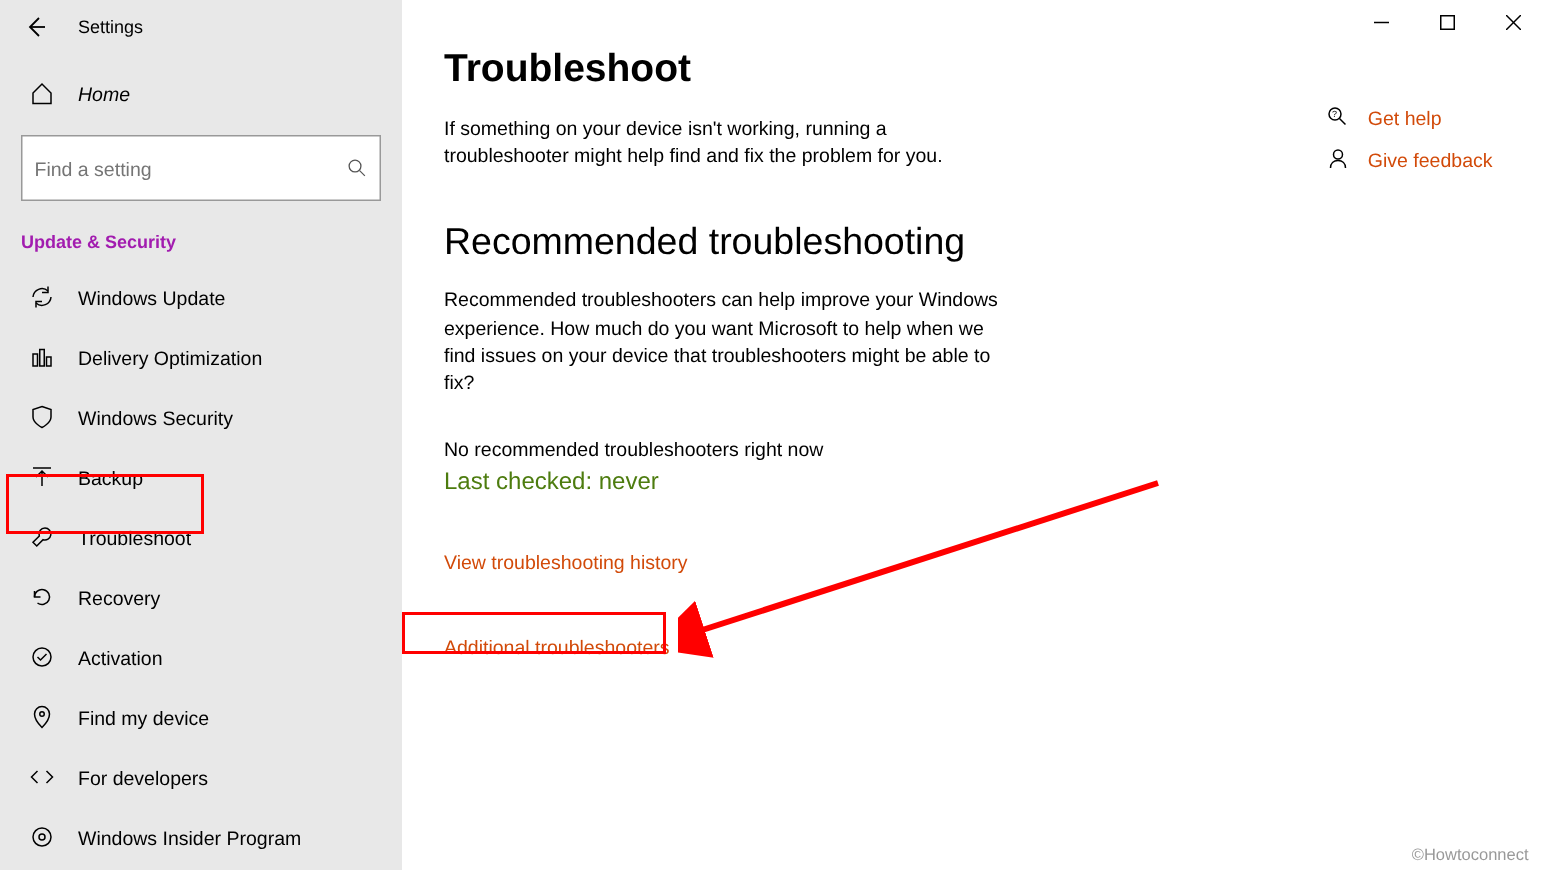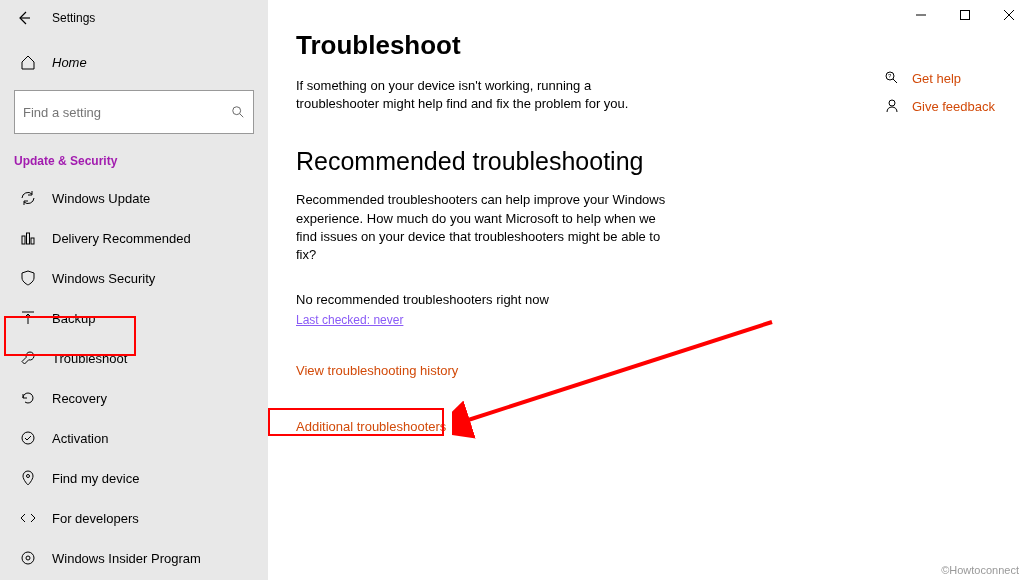--- a/index.html
+++ b/index.html
@@ -29,21 +29,21 @@
     .page-title { font-size: 26px; font-weight: 600; margin-bottom: 16px; margin-top: 10px; }
     .intro { font-size: 13px; color: #000; max-width: 370px; line-height: 1.4; margin-bottom: 34px; }
 
     .section-title { font-size: 25px; font-weight: 400; margin-bottom: 15px; }
     .section-body { font-size: 13px; max-width: 370px; line-height: 1.4; margin-bottom: 12px; }
 
     .dropdown { display: inline-flex; align-items: center; border: 1px solid #666; padding: 6px 10px; font-size: 13px; cursor: pointer; }
     .dropdown .chev { margin-left: 10px; }
 
     .status-line { font-size: 13px; margin-top: 28px; }
-    .checked-line { font-size: 12px; color: #8b5cf6; margin-top: 6px; text-decoration: underline; }
+    .checked-line { font-size: 16px; color: #4d7c0f; margin-top: 6px; }
 
     .link { color: #d24a09; font-size: 13px; cursor: pointer; display: inline-block; }
     .link.history { margin-top: 36px; }
     .link.additional { margin-top: 40px; }
 
     .right-links { position: absolute; right: 36px; top: 70px; display: flex; flex-direction: column; gap: 12px; }
     .right-links .rl { display: flex; align-items: center; gap: 12px; }
     .right-links .rl .icon { width: 16px; height: 16px; color: #000; }
     .right-links .rl span.t { color: #d24a09; font-size: 13px; cursor: pointer; }
 
@@ -95,21 +95,21 @@
         <path d="M12 1v4h-4M4 15v-4h4" stroke="#000" fill="none"></path>
       </svg>
     <span class="label">Windows Update</span>
   </div>
   <div class="nav-item">
     <svg class="icon" viewBox="0 0 16 16">
         <rect x="2" y="6" width="3" height="8" stroke="#000" fill="none"></rect>
         <rect x="6.5" y="3" width="3" height="11" stroke="#000" fill="none"></rect>
         <rect x="11" y="8" width="3" height="6" stroke="#000" fill="none"></rect>
       </svg>
-    <span class="label">Delivery Recommended</span>
+    <span class="label">Delivery Optimization</span>
   </div>
   <div class="nav-item">
     <svg class="icon" viewBox="0 0 16 16">
         <path d="M8 1 L14 3 V8 C14 12 8 15 8 15 C8 15 2 12 2 8 V3 Z" stroke="#000" fill="none"></path>
       </svg>
     <span class="label">Windows Security</span>
   </div>
   <div class="nav-item">
     <svg class="icon" viewBox="0 0 16 16">
         <path d="M8 14 V4 M4 8 L8 4 L12 8" stroke="#000" fill="none"></path>

